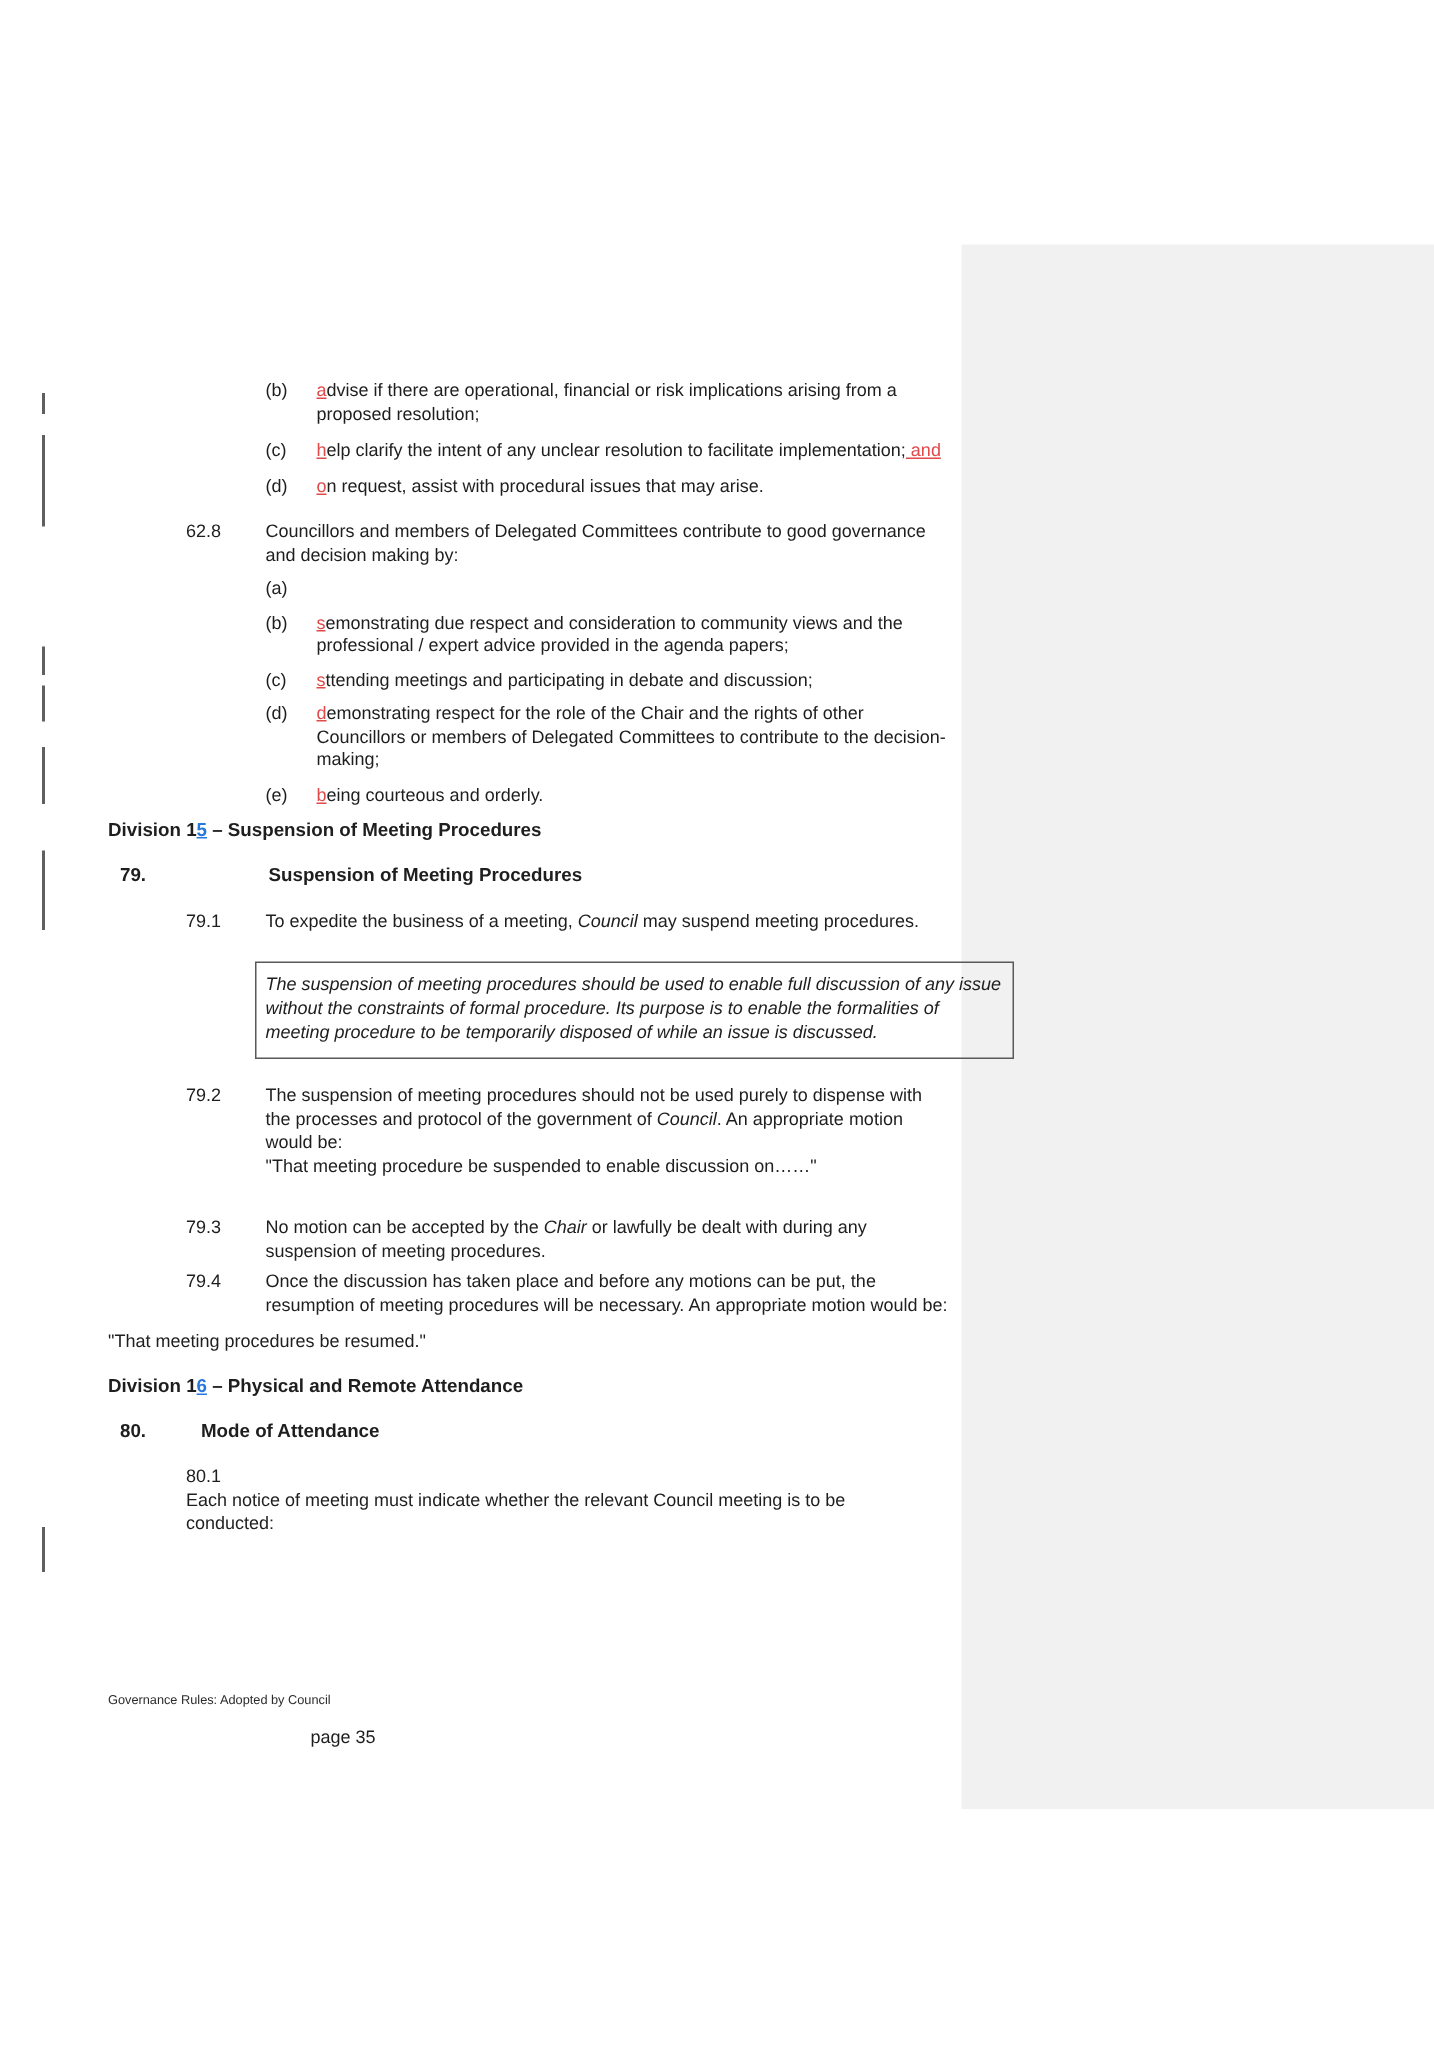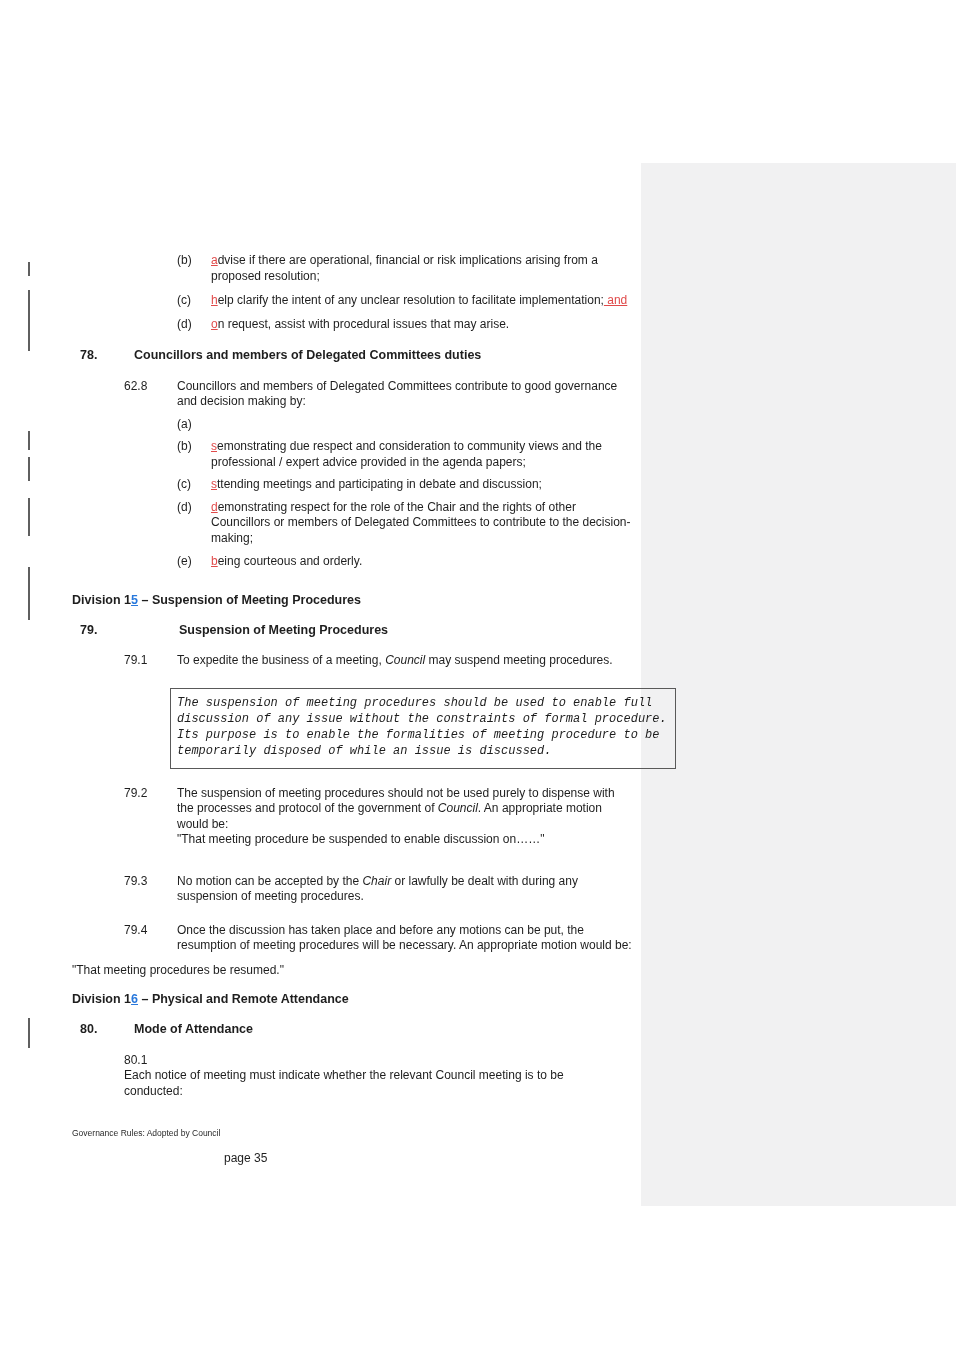--- a/index.html
+++ b/index.html
@@ -46,21 +46,21 @@
   .note-box .body{font-style:italic;}
   .standalone-quote{margin-left:0;}
   .seg-red{color:var(--insert-red,#e04a4a);text-decoration:underline;}
   .seg-blue{color:var(--insert-blue,#2878dc);text-decoration:underline;}
   .seg-italic{font-style:italic;}
   .footer-note{
     position:absolute;left:72px;top:1128px;
     font-size:8.5px;color:#2a2a2a;z-index:2;
   }
   .page-number{
-    position:absolute;left:224px;top:1151px;
+    position:absolute;left:207px;top:1151px;
     font-size:12px;z-index:2;
   }
 </style>
 </head>
 <body>
 
 <div class="page">
 
   <div class="gray-panel"></div>
 
@@ -80,24 +80,20 @@
     </div>
     <div class="row alpha-item" style="margin-top:9px;">
       <span class="label">(c)</span>
       <span class="body"><span class="seg-red">h</span><span>elp clarify the intent of any unclear resolution to facilitate implementation;</span><span class="seg-red"> and</span></span>
     </div>
     <div class="row alpha-item" style="margin-top:8px;">
       <span class="label">(d)</span>
       <span class="body"><span class="seg-red">o</span><span>n request, assist with procedural issues that may arise.</span></span>
     </div>
 
-    <div class="row section-head" style="margin-top:16px;">
-      <span class="num">78.</span>
-      <span class="title">Councillors and members of Delegated Committees duties</span>
-    </div>
 
     <div class="row clause" style="margin-top:15px;">
       <span class="num">62.8</span>
       <span class="body"><span>Councillors and members of Delegated Committees contribute to good governance and decision making by:</span></span>
     </div>
 
     <div class="row alpha-item" style="margin-top:7px;">
       <span class="label">(a)</span>
     </div>
     <div class="row alpha-item" style="margin-top:7px;">
@@ -110,47 +106,47 @@
     </div>
     <div class="row alpha-item" style="margin-top:7px;">
       <span class="label">(d)</span>
       <span class="body"><span class="seg-red">d</span><span>emonstrating respect for the role of the Chair and the rights of other Councillors or members of Delegated Committees to contribute to the decision-making;</span></span>
     </div>
     <div class="row alpha-item" style="margin-top:8px;">
       <span class="label">(e)</span>
       <span class="body"><span class="seg-red">b</span><span>eing courteous and orderly.</span></span>
     </div>
 
-    <div class="division-head" style="margin-top:22px;"><span>Division 1</span><span class="seg-blue">5</span><span> – Suspension of Meeting Procedures</span></div>
+    <div class="division-head" style="margin-top:7px;"><span>Division 1</span><span class="seg-blue">5</span><span> – Suspension of Meeting Procedures</span></div>
 
     <div class="row section-head" style="margin-top:15px;gap:45px;">
       <span class="num">79.</span>
       <span class="title">Suspension of Meeting Procedures</span>
     </div>
 
     <div class="row clause" style="margin-top:15px;">
       <span class="num">79.1</span>
       <span class="body"><span>To expedite the business of a meeting, </span><span class="seg-italic">Council</span><span> may suspend meeting procedures.</span></span>
     </div>
 
-    <div class="note-box" style="margin-top:19px;font-family:Liberation Mono, monospace;">
+    <div class="note-box" style="margin-top:19px;">
       <span class="body"><span class="seg-italic">The suspension of meeting procedures should be used to enable full discussion of any issue without the constraints of formal procedure. Its purpose is to enable the formalities of meeting procedure to be temporarily disposed of while an issue is discussed.</span></span>
     </div>
 
     <div class="row clause" style="margin-top:17px;">
       <span class="num">79.2</span>
       <span class="body"><span>The suspension of meeting procedures should not be used purely to dispense with the processes and protocol of the government of </span><span class="seg-italic">Council</span><span>. An appropriate motion would be:</span><br><span>"That meeting procedure be suspended to enable discussion on……"</span></span>
     </div>
 
     <div class="row clause" style="margin-top:26px;">
       <span class="num">79.3</span>
       <span class="body"><span>No motion can be accepted by the </span><span class="seg-italic">Chair</span><span> or lawfully be dealt with during any suspension of meeting procedures.</span></span>
     </div>
 
-    <div class="row clause" style="margin-top:18px;">
+    <div class="row clause" style="margin-top:5px;">
       <span class="num">79.4</span>
       <span class="body"><span>Once the discussion has taken place and before any motions can be put, the resumption of meeting procedures will be necessary. An appropriate motion would be:</span></span>
     </div>
 
     <div class="standalone-quote" style="margin-top:9px;">"That meeting procedures be resumed."</div>
 
     <div class="division-head" style="margin-top:13px;"><span>Division 1</span><span class="seg-blue">6</span><span> – Physical and Remote Attendance</span></div>
 
     <div class="row section-head" style="margin-top:15px;">
       <span class="num">80.</span>

